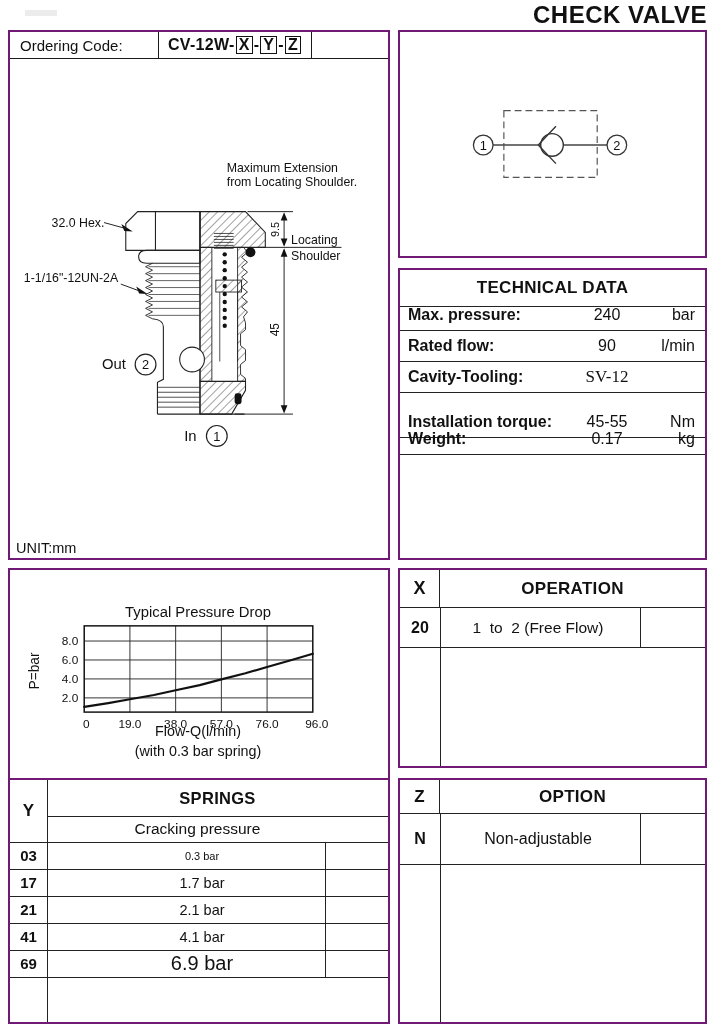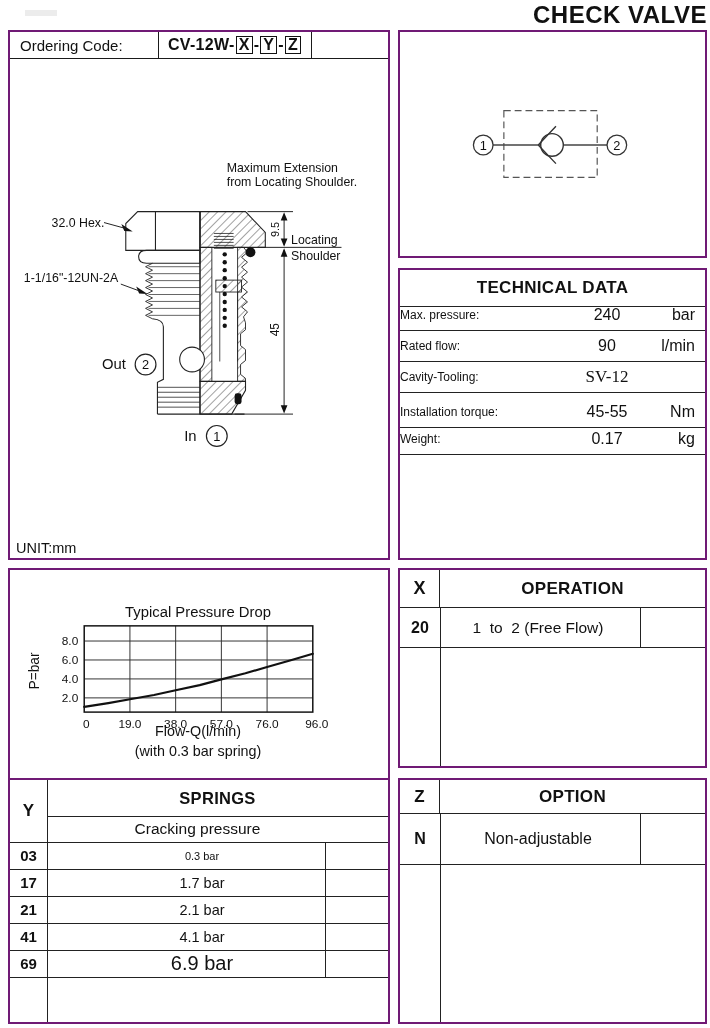--- a/index.html
+++ b/index.html
@@ -20,21 +20,21 @@
   .ord-code{width:153px;border-right:1.5px solid #1a1a1a;font-size:16px;font-weight:bold;
             display:flex;align-items:center;justify-content:center;letter-spacing:.3px;}
   .boxed{display:inline-block;border:1.5px solid #111;padding:0 2px;margin:0 1px;line-height:1.05;}
 
   .unit-note{position:absolute;left:6px;bottom:2px;font-size:14.5px;}
 
   
   .td-title{position:absolute;left:0;top:0;right:0;height:37px;border-bottom:1px solid #222;
             display:flex;align-items:center;justify-content:center;font-size:17px;font-weight:800;letter-spacing:.3px;}
   .td-row{position:absolute;left:0;right:0;height:31px;border-bottom:1px solid #222;display:flex;align-items:center;}
-  .td-label{flex:0 0 168px;font-size:12px;}
+  .td-label{flex:0 0 168px;padding-left:8px;font-size:16px;font-weight:bold;}
   .td-value{flex:0 0 78px;text-align:center;font-size:16px;}
   .td-unit{flex:1;text-align:right;padding-right:10px;font-size:16px;}
   .serif{font-family:"Liberation Serif",serif;}
 
   
   .ct-head{position:absolute;left:0;top:0;right:0;display:flex;border-bottom:1px solid #222;}
   .ct-corner{display:flex;align-items:center;justify-content:center;font-weight:800;border-right:1px solid #222;}
   .ct-title{flex:1;display:flex;align-items:center;justify-content:center;font-weight:800;font-size:17px;letter-spacing:.3px;}
   .cell{position:absolute;display:flex;align-items:center;justify-content:center;}
 </style>
@@ -202,21 +202,21 @@
     <div class="td-row" style="top:61px;">
       <div class="td-label">Rated flow:</div>
       <div class="td-value">90</div>
       <div class="td-unit">l/min</div>
     </div>
     <div class="td-row" style="top:92px;">
       <div class="td-label">Cavity-Tooling:</div>
       <div class="td-value serif" style="font-size:17px;">SV-12</div>
       <div class="td-unit"></div>
     </div>
-    <div class="td-row" style="top:127px;justify-content:center;">
+    <div class="td-row" style="top:137px;justify-content:center;">
       <div class="td-label">Installation torque:</div>
       <div class="td-value">45-55</div>
       <div class="td-unit">Nm</div>
     </div>
     <div class="td-row" style="top:154px;">
       <div class="td-label">Weight:</div>
       <div class="td-value">0.17</div>
       <div class="td-unit">kg</div>
     </div>
   </div>

